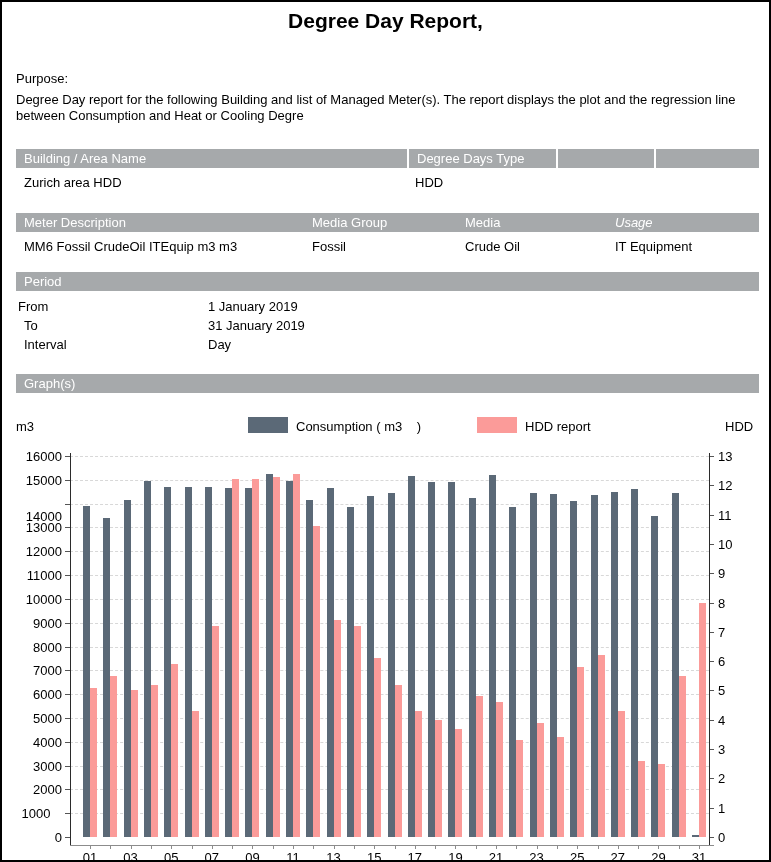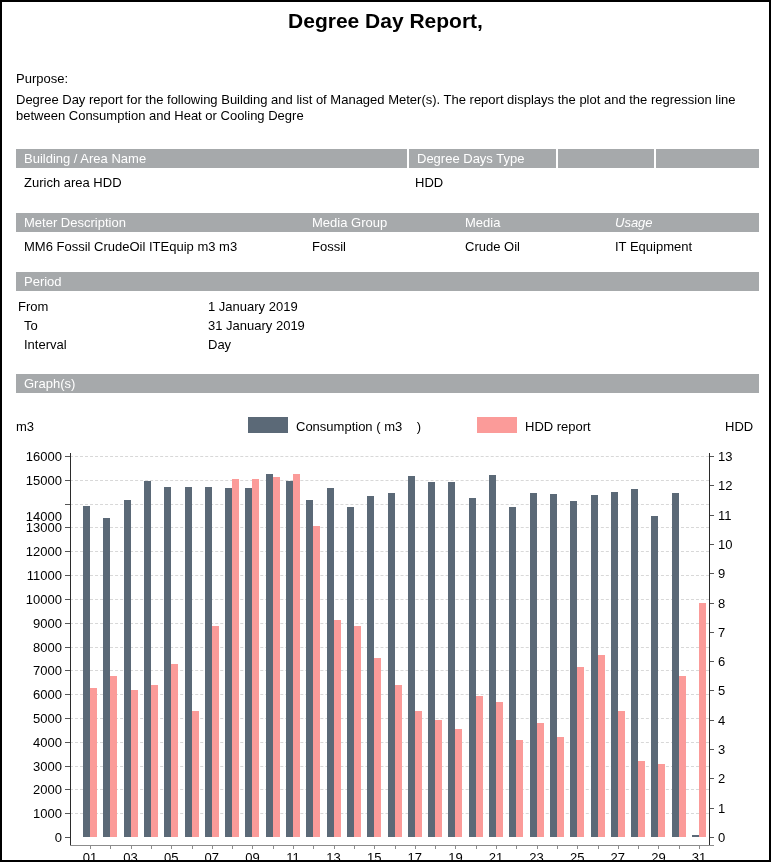--- a/index.html
+++ b/index.html
@@ -92,21 +92,21 @@
       <div class="gridline" style="left: 68px; top: 620.688px; width: 639px;"></div>
       <div class="gridline" style="left: 68px; top: 596.875px; width: 639px;"></div>
       <div class="gridline" style="left: 68px; top: 573.062px; width: 639px;"></div>
       <div class="gridline" style="left: 68px; top: 549.25px; width: 639px;"></div>
       <div class="gridline" style="left: 68px; top: 525.438px; width: 639px;"></div>
       <div class="gridline" style="left: 68px; top: 501.625px; width: 639px;"></div>
       <div class="gridline" style="left: 68px; top: 477.812px; width: 639px;"></div>
       <div class="gridline" style="left: 68px; top: 454px; width: 639px;"></div>
       <div class="ylab" style="left: 8px; top: 829px;">0</div>
       <div class="ytick" style="left: 63px; top: 835px;"></div>
-      <div class="ylab" style="left: 8px; top: 805.188px;">1000</div>
+      <div class="ylab" style="left: 8px; top: 805.188px; text-align: center;">1000</div>
       <div class="ytick" style="left: 63px; top: 811.188px;"></div>
       <div class="ylab" style="left: 8px; top: 781.375px;">2000</div>
       <div class="ytick" style="left: 63px; top: 787.375px;"></div>
       <div class="ylab" style="left: 8px; top: 757.562px;">3000</div>
       <div class="ytick" style="left: 63px; top: 763.562px;"></div>
       <div class="ylab" style="left: 8px; top: 733.75px;">4000</div>
       <div class="ytick" style="left: 63px; top: 739.75px;"></div>
       <div class="ylab" style="left: 8px; top: 709.938px;">5000</div>
       <div class="ytick" style="left: 63px; top: 715.938px;"></div>
       <div class="ylab" style="left: 8px; top: 686.125px;">6000</div>

